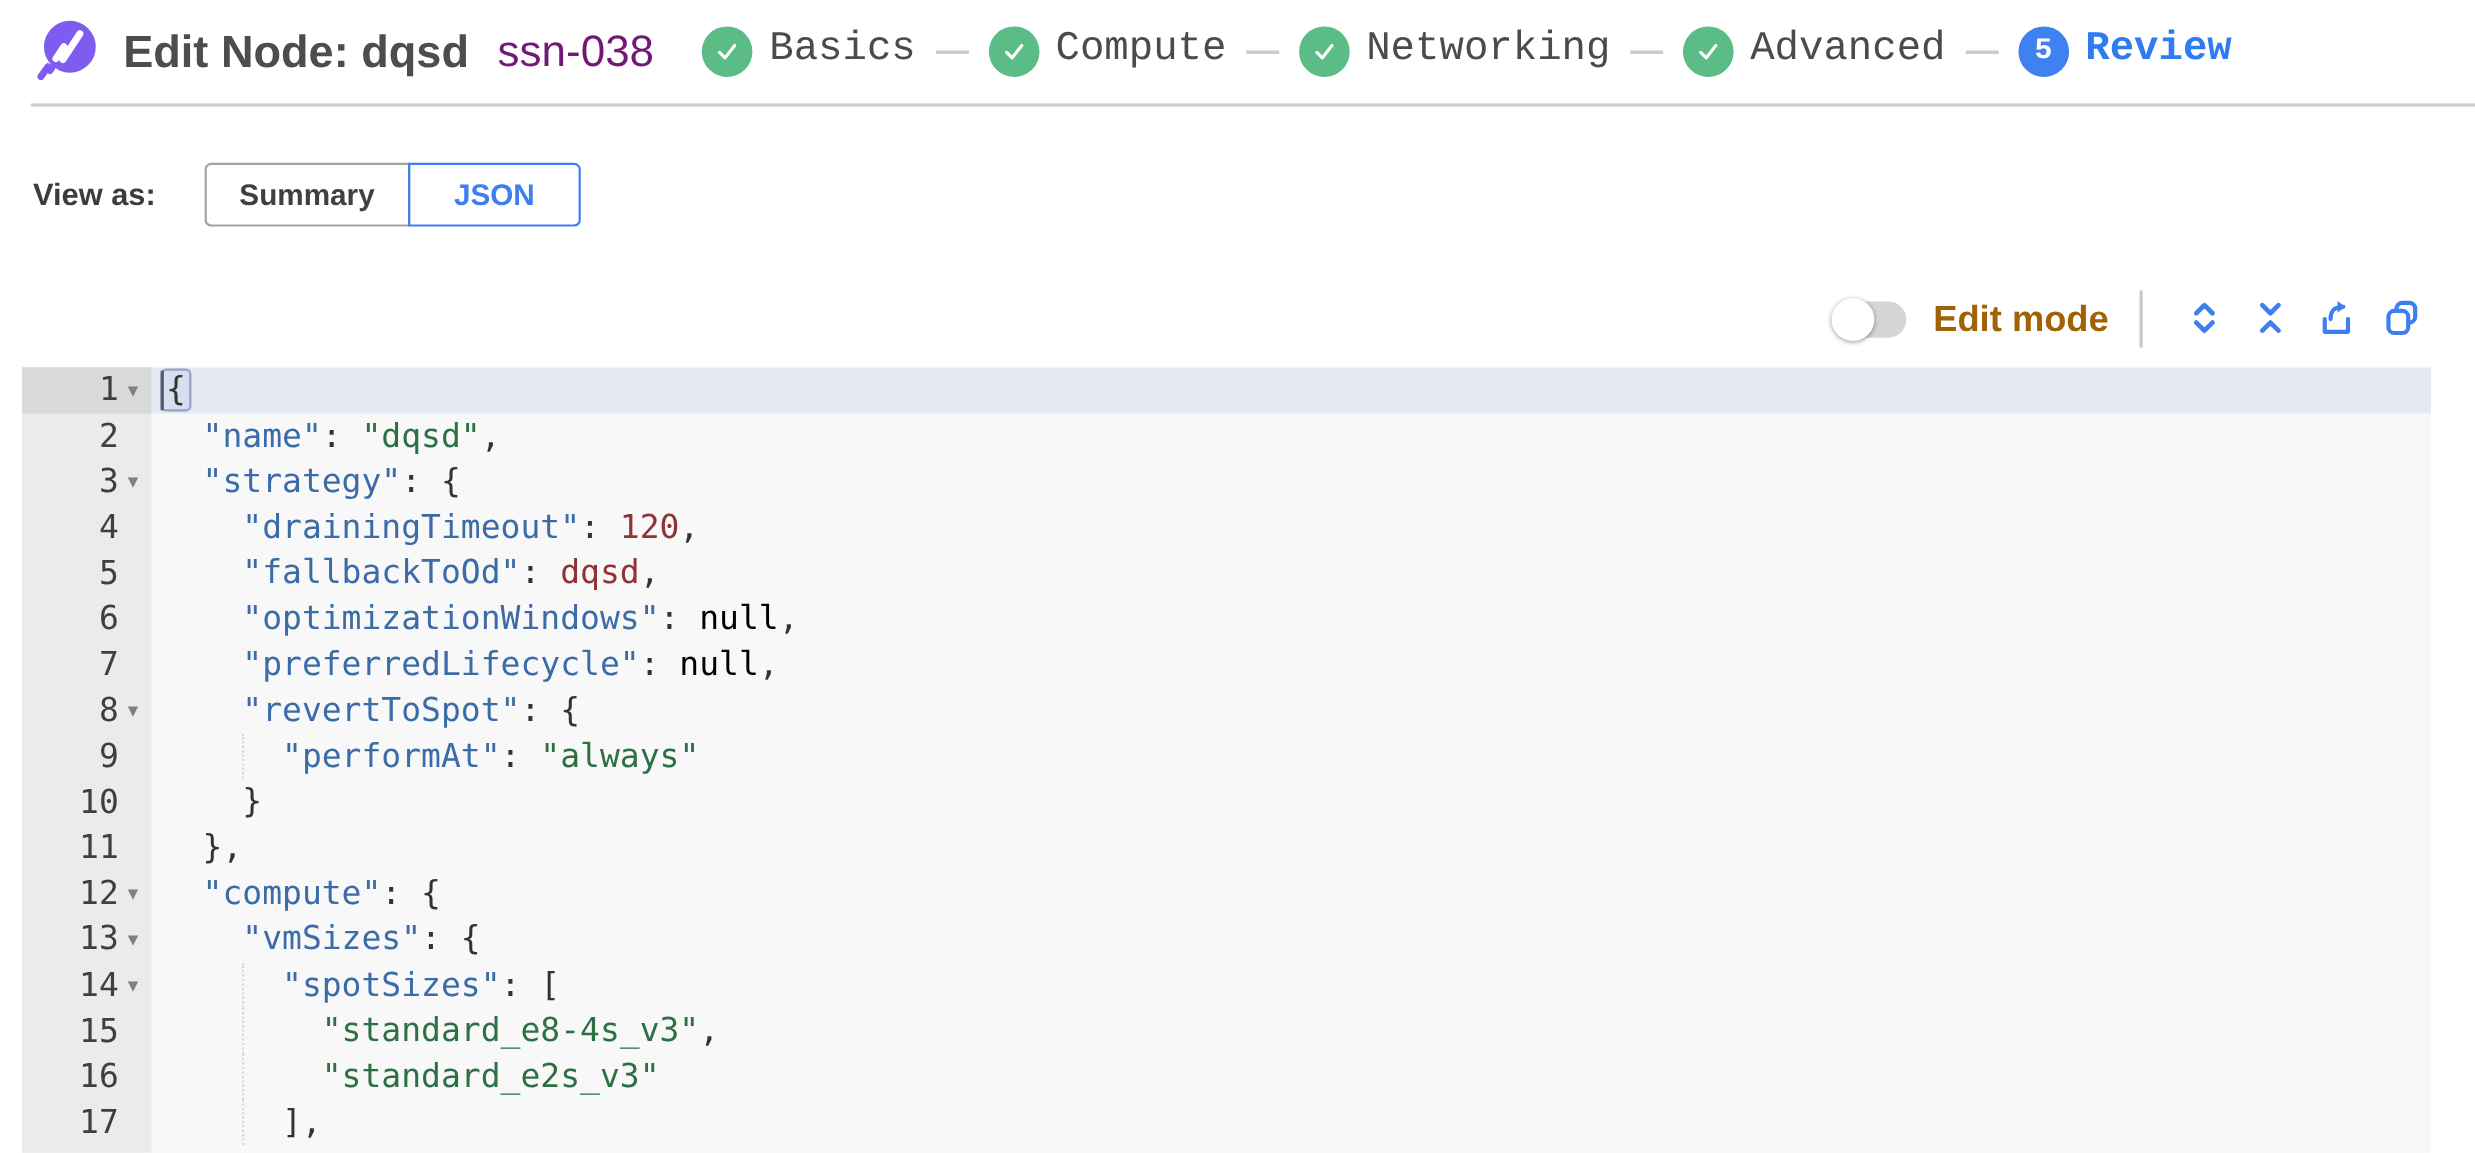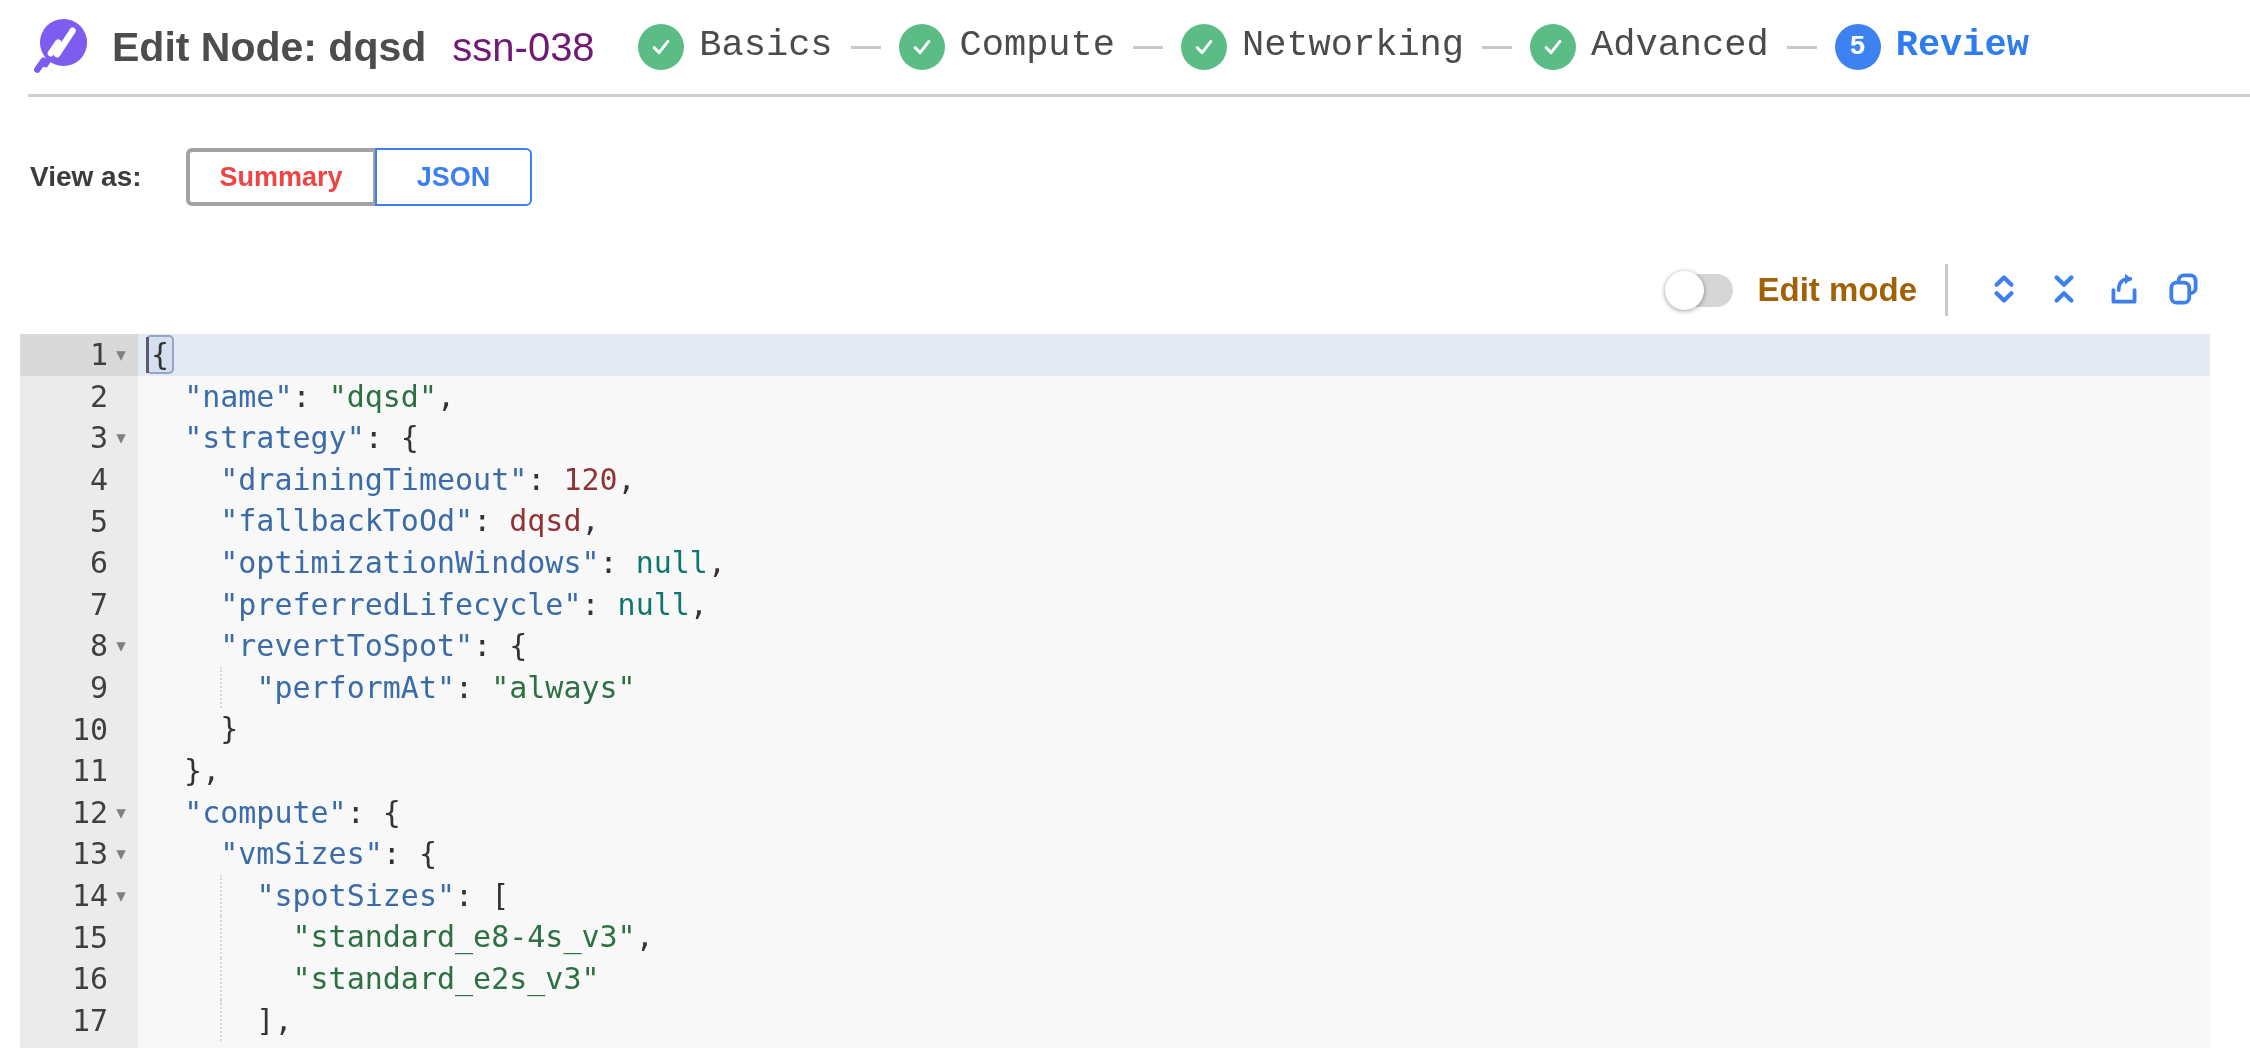--- a/index.html
+++ b/index.html
@@ -26,21 +26,21 @@
   .step-label { font-size:37px; color:#4b4b4b; margin-left:15px; white-space:nowrap; }
   .step.active .step-label { color:#2e7cf0; font-weight:700; }
   .connector { flex:1 1 40px; height:3px; background:#c9c9c9; margin:0 18px; min-width:30px; }
 
   
   .viewas-row { position:absolute; left:30px; top:148px; display:flex; align-items:center; }
   .viewas-label { font-size:28px; font-weight:700; color:#3c3c3c; margin-right:44px; }
   .seg-group { display:inline-flex; }
   .seg-btn { height:58px; background:#fff; font-size:27px; font-weight:700;
     display:flex; align-items:center; justify-content:center; cursor:pointer; }
-  .seg-btn.plain { border:4px solid #a3a3a3; border-radius:6px 0 0 6px; color:#ef4444; padding:0 30px; }
+  .seg-btn.plain { border:2px solid #a3a3a3; border-radius:6px 0 0 6px; color:#404040; padding:0 30px; }
   .seg-btn.selected { border:2px solid #3d7ef0; border-radius:0 6px 6px 0; color:#3d7ef0;
     padding:0 40px; margin-left:-2px; position:relative; z-index:1; }
 
   
   .ed-toolbar { position:absolute; right:36px; top:258px; height:64px; display:flex; align-items:center; }
   .toggle { width:64px; height:33px; border-radius:17px; background:#d6d6d6; position:relative;
     cursor:pointer; flex:0 0 auto; }
   .toggle-knob { position:absolute; left:-4px; top:-3px; width:39px; height:39px; border-radius:50%;
     background:#fff; box-shadow:0 1px 5px rgba(0,0,0,.4); }
   .editmode-label { font-size:33px; font-weight:600; color:#a16207; margin-left:24px; white-space:nowrap; }
@@ -59,21 +59,21 @@
   .ln { text-align:right; }
   .fold { width:26px; font-size:19px; color:#808080; text-align:center;
     font-family:"Liberation Sans", sans-serif; }
   .codearea { flex:1; background:#f8f8f8; overflow:hidden; }
   .cl { height:41.6px; line-height:41.6px; white-space:pre; padding-left:10px;
     position:relative; color:#333; }
   .cl.act { background:#e4e9f3; }
   .tk-key { color:#3c6ca8; }
   .tk-str { color:#2d7044; }
   .tk-num { color:#8f3336; }
-  .tk-nul { color:#0f766e;margin-top:44px; }
+  .tk-nul { color:#000000;margin-top:44px; }
   .tk-p, .tk-sp { color:#333; }
   .brkt { border:2px solid #98a3c8; border-radius:5px; background:rgba(130,160,220,.14);
     padding:0 3px; margin-left:-2px; }
   .cursor { position:absolute; left:8px; top:3px; bottom:3px; width:3px; background:#5a5a6e; }
   .guide { position:absolute; top:0; bottom:0; width:0; border-left:2px dotted #d9d9cf; }
 </style>
 </head>
 <body>
 
 <div class="header">

